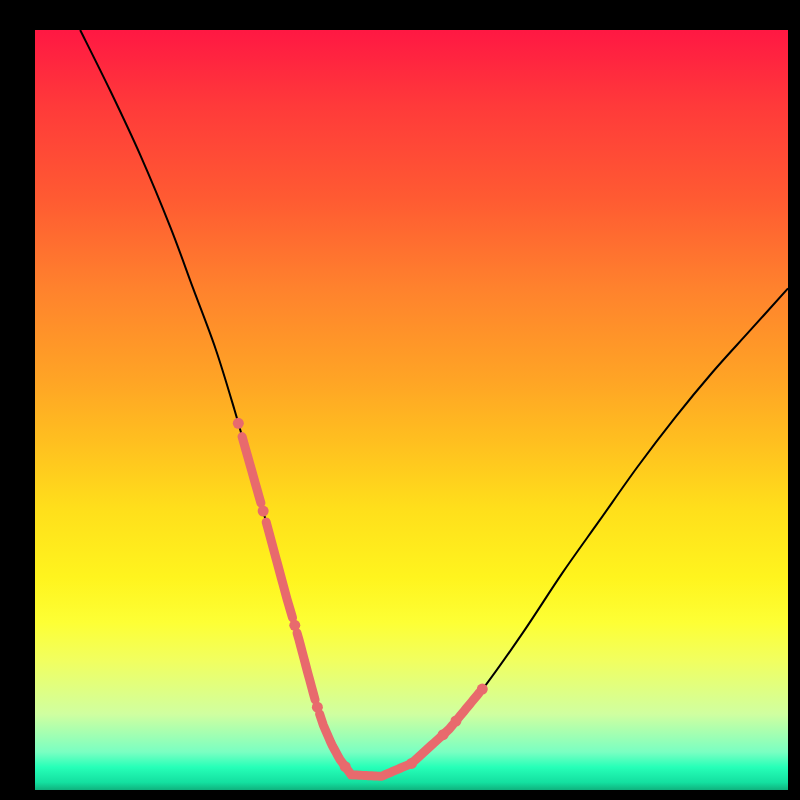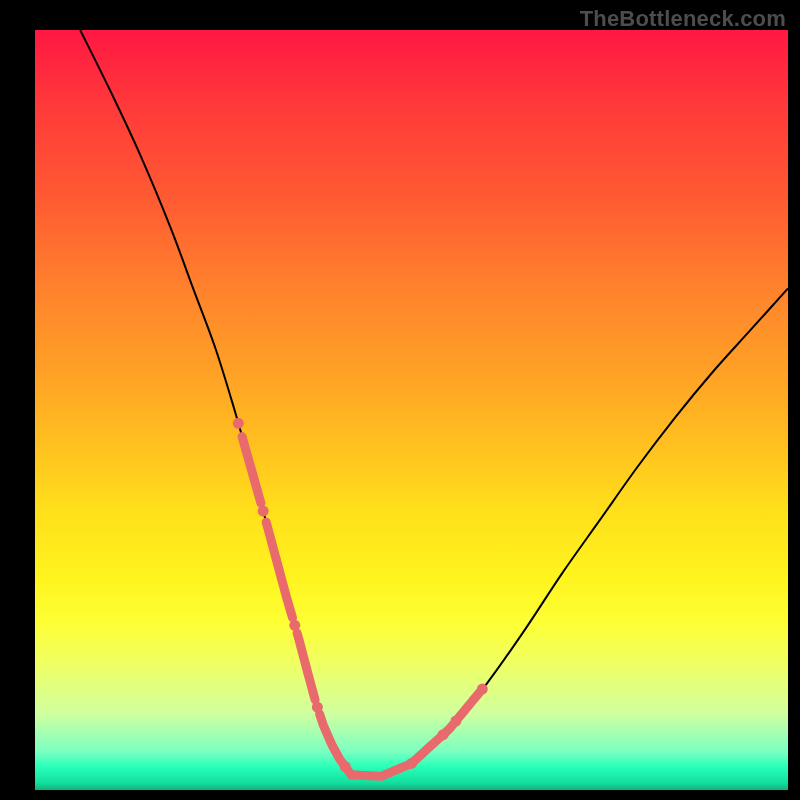--- a/index.html
+++ b/index.html
@@ -75,21 +75,20 @@
     stroke-width: 9;
     stroke-linecap: round;
     fill: none;
   }
 </style>
 </head>
 <body>
 
 <div class="frame">
   <div class="plot-bg"></div>
-  <div class="watermark">TheBottleneck.com</div>
   <svg class="overlay" viewBox="0 0 753 760">
     <g>
       <path class="curve" d="M 45.18 0 C 50.2 10.133333333333326, 65.25999999999999 39.89999999999996, 75.3 60.799999999999955 C 85.34 81.69999999999995, 95.38000000000002 102.59999999999997, 105.42000000000002 125.39999999999998 C 115.46000000000001 148.2, 126.755 175.43333333333337, 135.54 197.60000000000002 C 144.325 219.76666666666668, 150.6 238.1333333333333, 158.13 258.4 C 165.66 278.66666666666663, 173.8175 298.9333333333334, 180.72 319.20000000000005 C 187.6225 339.4666666666667, 193.8975 361, 199.54500000000002 380 C 205.19250000000002 399, 209.58499999999998 415.46666666666664, 214.605 433.2 C 219.625 450.93333333333334, 225.27249999999998 470.5666666666667, 229.665 486.40000000000003 C 234.0575 502.23333333333335, 237.195 514.2666666666668, 240.96 528.2 C 244.72500000000002 542.1333333333333, 248.49 556.7, 252.25500000000002 570 C 256.02000000000004 583.3, 260.1615 595.9666666666667, 263.55 608 C 266.93850000000003 620.0333333333333, 269.6995 631.4333333333334, 272.586 642.2 C 275.4725 652.9666666666667, 278.2335 663.7333333333333, 280.86899999999997 672.6 C 283.50449999999995 681.4666666666667, 285.76349999999996 688.4333333333333, 288.39899999999994 695.4 C 291.0344999999999 702.3666666666667, 293.92099999999994 708.6999999999999, 296.68199999999996 714.4 C 299.443 720.1, 301.702 724.5333333333333, 304.96500000000003 729.6 C 308.22800000000007 734.6666666666667, 309.3575 742.0133333333333, 316.26 744.8 C 323.16249999999997 747.5866666666666, 336.34 748.22, 346.38 746.32 C 356.42 744.4200000000001, 365.205 741.2533333333333, 376.5 733.4 C 387.795 725.5466666666666, 401.6 712.5, 414.15000000000003 699.2 C 426.70000000000005 685.9000000000001, 439.25 670.0666666666667, 451.8 653.6 C 464.35 637.1333333333333, 476.9 618.7666666666667, 489.45 600.4 C 502 582.0333333333333, 514.5500000000001 561.7666666666667, 527.1 543.4 C 539.65 525.0333333333333, 552.2 507.93333333333334, 564.75 490.2 C 577.3 472.46666666666664, 589.85 454.1, 602.4 437 C 614.9499999999999 419.9, 627.5 403.4333333333334, 640.05 387.6 C 652.5999999999999 371.76666666666665, 665.1500000000001 356.5666666666666, 677.7 341.99999999999994 C 690.25 327.4333333333333, 702.8000000000001 314.1333333333333, 715.35 300.2 C 727.9 286.26666666666665, 746.725 265.3666666666667, 753 258.4"></path>
     </g>
     <g>
         <path d="M 207.07500000000002 406.59999999999997 L 208.9575 413.25 L 210.84000000000003 419.9 L 212.72249999999997 426.55 L 214.605 433.2 L 216.48749999999998 439.84999999999997 L 218.36999999999998 446.5 L 220.2525 453.15 L 222.135 459.8 L 224.01749999999998 466.45 L 225.9 473.1" class="seg"></path>
         <path d="M 231.171 491.9733333333333 L 233.05349999999999 498.94 L 234.936 505.90666666666664 L 236.8185 512.8733333333333 L 238.701 519.84 L 240.58350000000002 526.8066666666666 L 242.466 533.7733333333334 L 244.3485 540.74 L 246.23100000000002 547.7066666666667 L 248.11350000000002 554.6733333333334 L 249.996 561.6400000000001 L 251.8785 568.6066666666668 L 253.76100000000002 575.0666666666667 L 255.64350000000002 581.4000000000001 L 257.526 587.7333333333333" class="seg"></path>
         <path d="M 262.044 602.9333333333333 L 263.8512 609.14 L 265.65840000000003 615.98 L 267.4656 622.8199999999998 L 269.27279999999996 629.6599999999999 L 271.08 636.5 L 272.8872 643.3054545454545 L 274.69440000000003 649.9381818181819 L 276.5016 656.570909090909 L 278.30879999999996 663.2036363636364 L 280.11600000000004 669.8363636363638" class="seg"></path>
         <path d="M 284.63399999999996 684 L 286.4875384615384 689.6123076923077 L 288.34107692307686 695.2246153846154 L 290.19461538461536 699.518881118881 L 292.04815384615387 703.7706293706294 L 293.9016923076923 708.0223776223777 L 295.75523076923076 712.2741258741258 L 297.6087692307692 716.1006993006993 L 299.46230769230766 719.5020979020978 L 301.31584615384617 722.9034965034964 L 303.1693846153846 726.3048951048952 L 305.0229230769231 729.6779487179488 L 306.87646153846157 732.1723076923078 L 308.72999999999996 734.6666666666666" class="seg"></path>
         <path d="M 312.495 739.7333333333333 L 314.3775 742.2666666666667 L 316.26 744.8 L 318.1425 744.895 L 320.025 744.99 L 321.90749999999997 745.085 L 323.79 745.18 L 325.6725 745.275 L 327.555 745.37 L 329.4375 745.465 L 331.32 745.56 L 333.2025 745.655 L 335.085 745.75 L 336.96750000000003 745.845 L 338.85 745.94 L 340.7325 746.035 L 342.615 746.13 L 344.4975 746.225 L 346.38 746.32 L 348.2625 745.5125 L 350.14500000000004 744.705 L 352.02750000000003 743.8975 L 353.90999999999997 743.09 L 355.79249999999996 742.2825 L 357.675 741.475 L 359.5575 740.6675 L 361.44 739.86 L 363.3225 739.0525 L 365.205 738.245 L 367.0875 737.4375 L 368.96999999999997 736.63 L 370.8525 735.8225 L 372.735 735.015" class="seg"></path>

